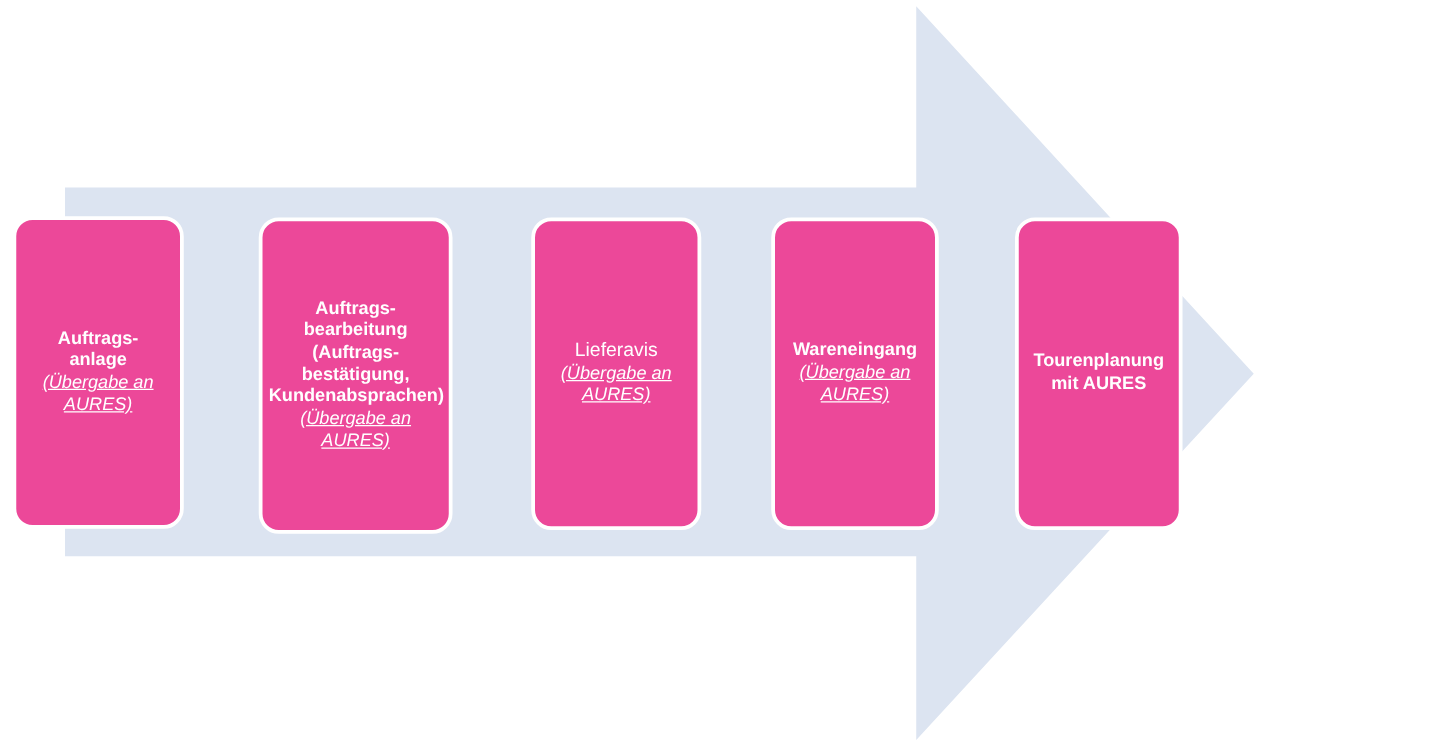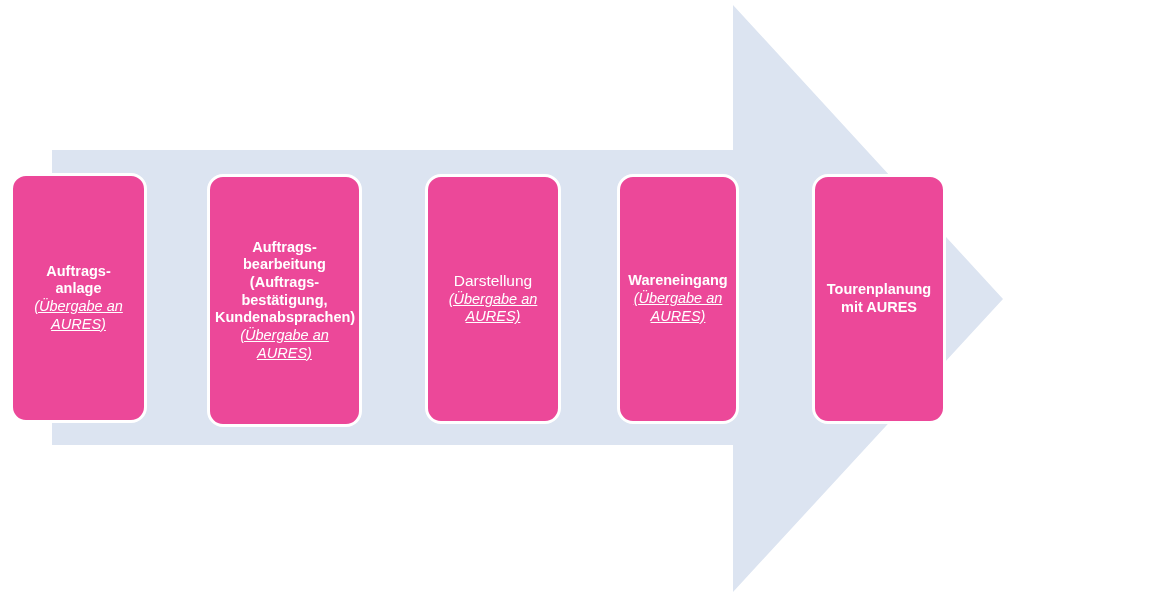--- a/index.html
+++ b/index.html
@@ -70,21 +70,21 @@
     font-weight: normal;
     font-style: italic;
     text-decoration: underline;
     white-space: pre-line;
   }
 
   
   #step-1 { left: 10px;   top: 173px; width: 137px; height: 250px; }
   #step-2 { left: 207px;  top: 174px; width: 155px; height: 253px; }
   #step-3 { left: 425px;  top: 174px; width: 136px; height: 250px; }
-  #step-4 { left: 617px;  top: 174px; width: 122px; height: 250px; }
+  #step-4 { left: 617px;  top: 174px; width: 134px; height: 250px; }
   #step-5 { left: 812px;  top: 174px; width: 134px; height: 250px; }
   #step-6 { left: 1003px; top: 172px; width: 133px; height: 255px; }
 </style>
 </head>
 <body>
 
 <div id="stage">
 
   <div id="arrow-layer">
     <svg id="arrow-shape" width="1150" height="600" viewBox="0 0 1150 600" xmlns="http://www.w3.org/2000/svg">
@@ -108,21 +108,21 @@
 (Auftrags-
 bestätigung,
 Kundenabsprachen)</span>
       <span class="step-note">(Übergabe an
 AURES)</span>
     </div>
   </div>
 
   <div class="step-box" id="step-3">
     <div class="step-inner">
-      <span class="step-title regular">Darstellung</span>
+      <span class="step-title regular">Lieferavis</span>
       <span class="step-note">(Übergabe an
 AURES)</span>
     </div>
   </div>
 
   <div class="step-box" id="step-4">
     <div class="step-inner">
       <span class="step-title">Wareneingang</span>
       <span class="step-note">(Übergabe an
 AURES)</span>

